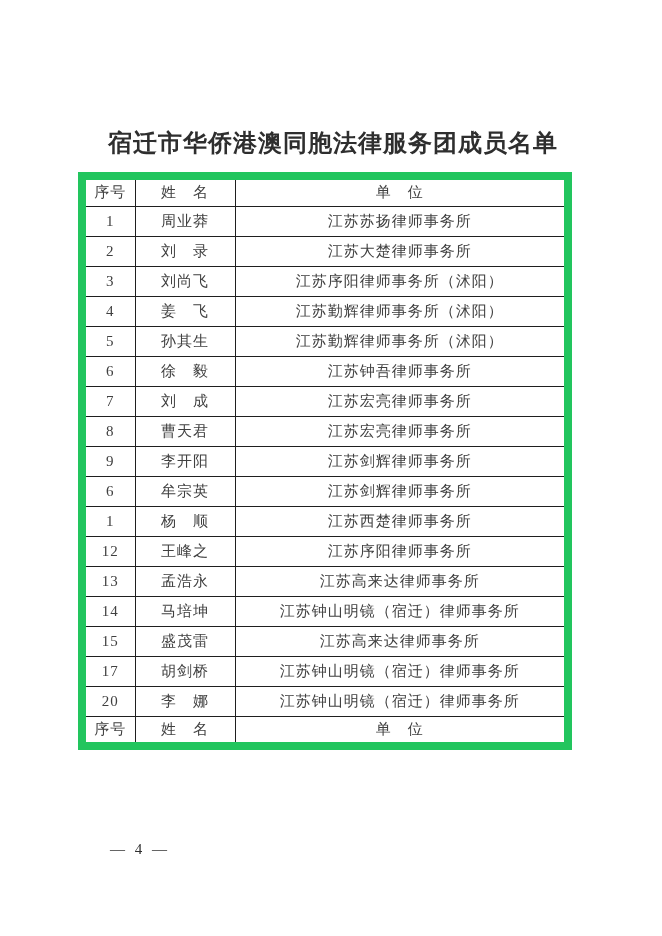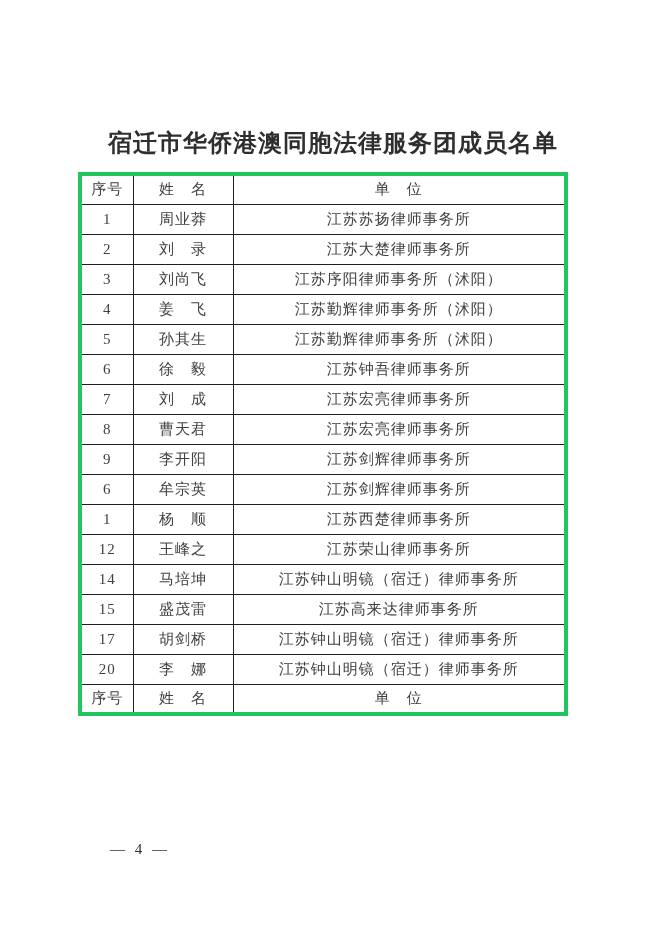--- a/index.html
+++ b/index.html
@@ -28,21 +28,21 @@
     color: #2e2e2e;
     white-space: nowrap;
   }
   table.members {
     position: absolute;
     top: 172px;
     left: 78px;
     width: 486px;
     border-collapse: collapse;
     table-layout: fixed;
-    border: 4px solid #22c55e;
+    border: 8px solid #22c55e;
   }
   table.members th,
   table.members td {
     border: 1px solid #1f1f1f;
     height: 30px;
     padding: 0;
     text-align: center;
     vertical-align: middle;
     font-size: 15px;
     font-weight: normal;
@@ -131,21 +131,26 @@
           <td class="col-unit">江苏剑辉律师事务所</td>
         </tr>
         <tr>
           <td class="col-index">1</td>
           <td class="col-name">杨　顺</td>
           <td class="col-unit">江苏西楚律师事务所</td>
         </tr>
         <tr>
           <td class="col-index">12</td>
           <td class="col-name">王峰之</td>
-          <td class="col-unit">江苏荣山律师事务所</td>
+          <td class="col-unit">江苏序阳律师事务所</td>
+        </tr>
+        <tr>
+          <td class="col-index">13</td>
+          <td class="col-name">孟浩永</td>
+          <td class="col-unit">江苏高来达律师事务所</td>
         </tr>
         <tr>
           <td class="col-index">14</td>
           <td class="col-name">马培坤</td>
           <td class="col-unit">江苏钟山明镜（宿迁）律师事务所</td>
         </tr>
         <tr>
           <td class="col-index">15</td>
           <td class="col-name">盛茂雷</td>
           <td class="col-unit">江苏高来达律师事务所</td>

